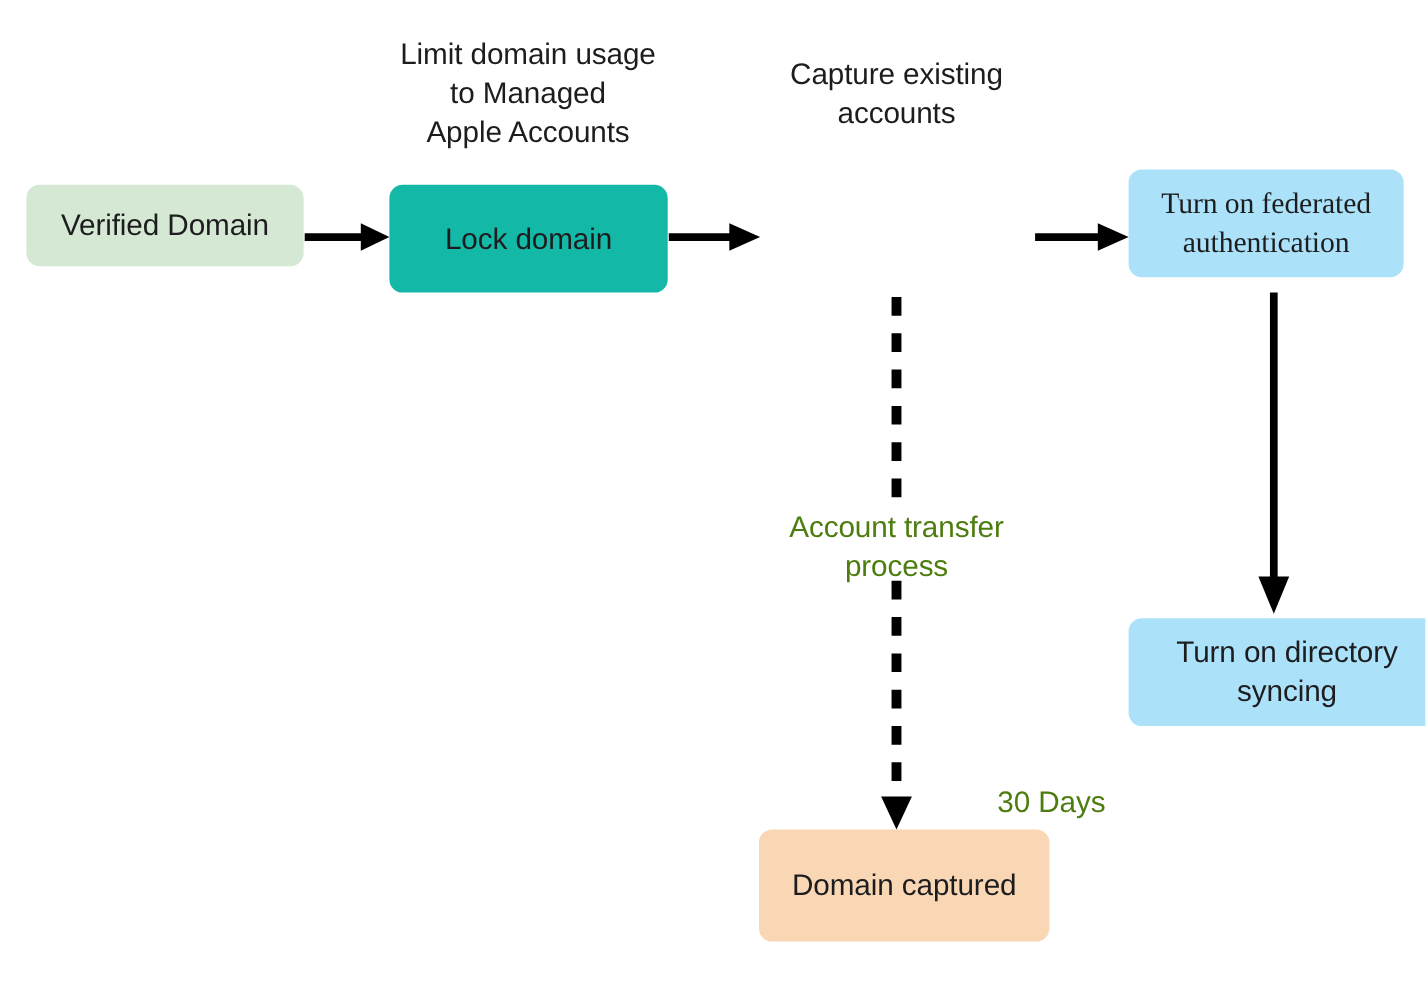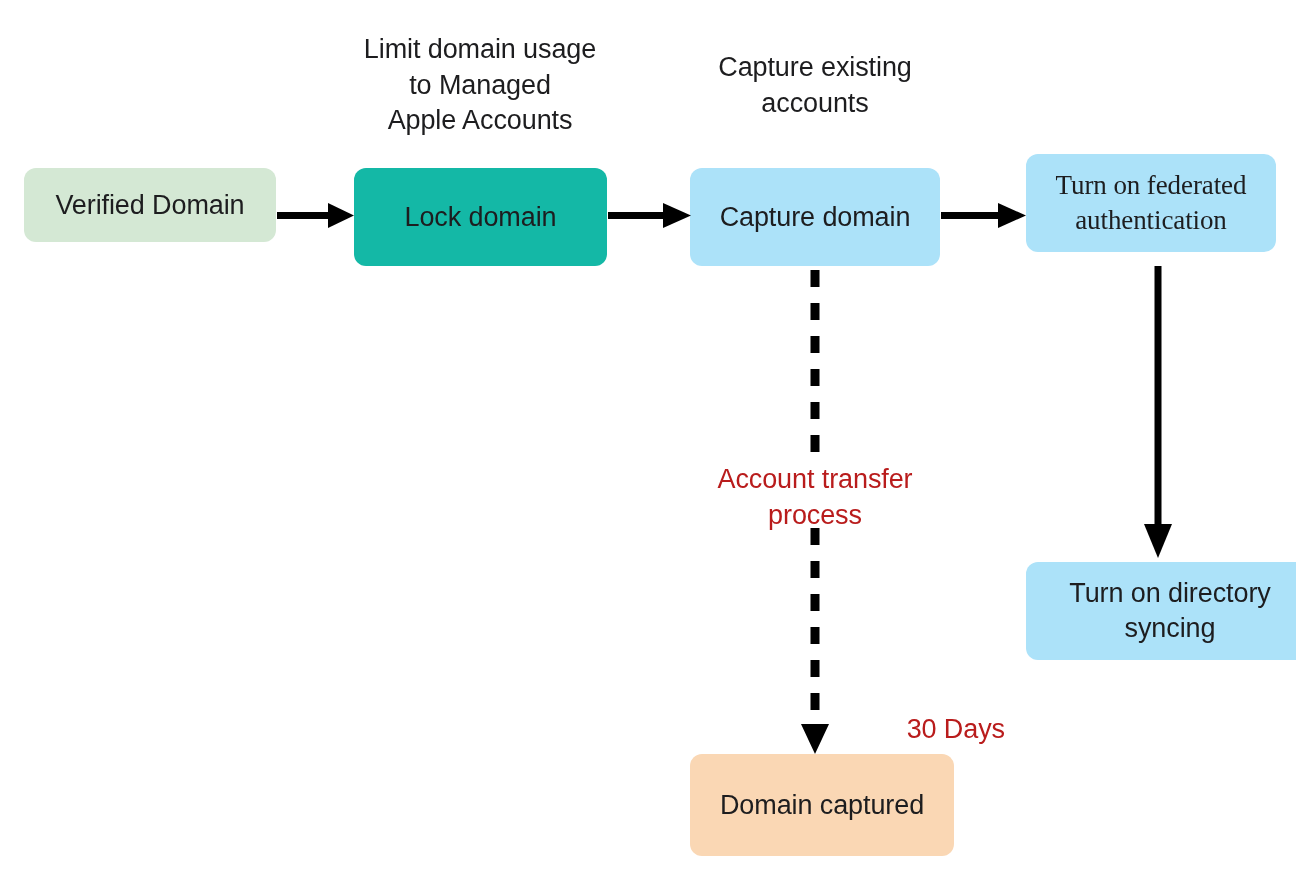--- a/index.html
+++ b/index.html
@@ -35,21 +35,21 @@
   .caption {
     position: absolute;
     text-align: center;
     color: #1d1d1f;
     font-size: 27px;
     line-height: 1.32;
     letter-spacing: -0.1px;
   }
   .edge-label {
     position: absolute;
-    color: #b91c1c;
+    color: #4d7c0f;
     font-size: 27px;
     line-height: 1.32;
     letter-spacing: -0.1px;
     text-align: center;
   }
   .arrow-svg {
     position: absolute;
     overflow: visible;
   }
   .arrow-line {
@@ -67,21 +67,20 @@
 
   <div class="caption" style="left:354px; top:32px; width:252px;">Limit domain usage<br>to Managed<br>Apple Accounts</div>
 
   <div class="caption" style="left:678px; top:50px; width:274px;">Capture existing<br>accounts</div>
 
 
   <div class="node" style="left:24px; top:168px; width:252px; height:74px; background:#d4e8d4;">Verified Domain</div>
 
   <div class="node" style="left:354px; top:168px; width:253px; height:98px; background:#14b8a6;">Lock domain</div>
 
-  <div class="node" style="left:690px; top:168px; width:250px; height:98px; background:#ace2f9;">Capture domain</div>
 
   <div class="node" style="left:1026px; top:154px; width:250px; height:98px; background:#ace2f9;font-family:Liberation Serif, serif;">Turn on federated<br>authentication</div>
 
   <div class="node" style="left:1026px; top:562px; width:288px; height:98px; background:#ace2f9;">Turn on directory<br>syncing</div>
 
   <div class="node" style="left:690px; top:754px; width:264px; height:102px; background:#fad7b4;">Domain captured</div>
 
   <div class="edge-label" style="left:678px; top:462px; width:274px;">Account transfer<br>process</div>
 
   <div class="edge-label" style="left:845px; top:712px; width:160px; text-align:right;">30 Days</div>

